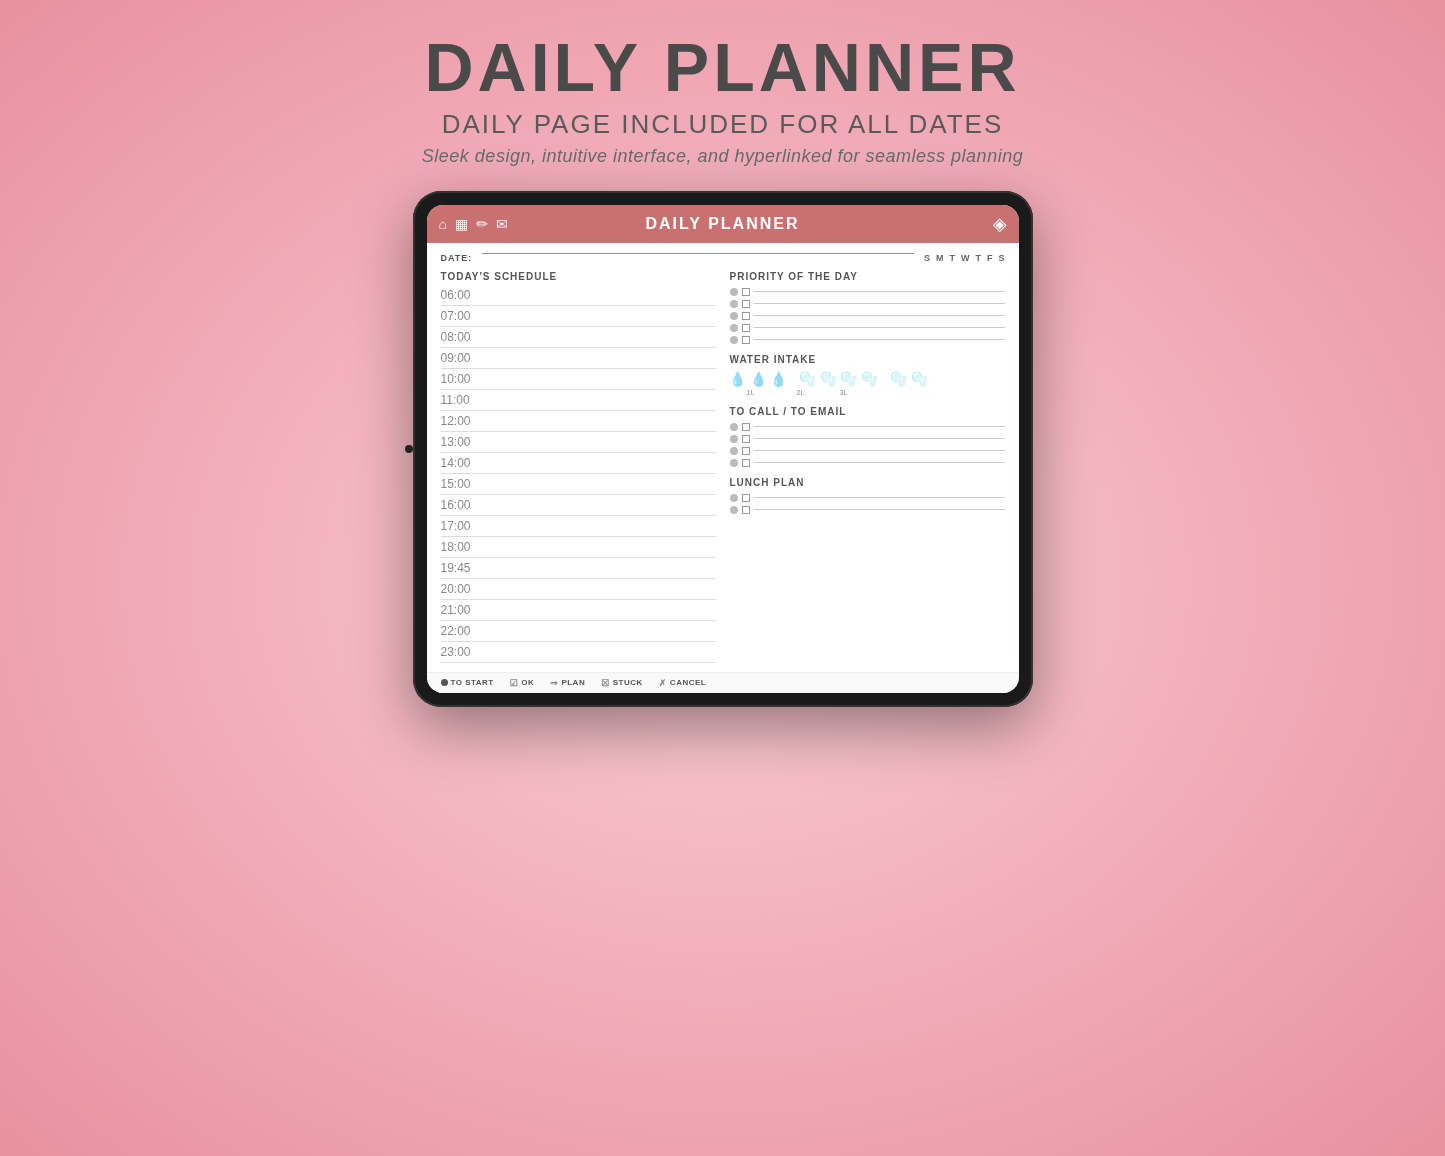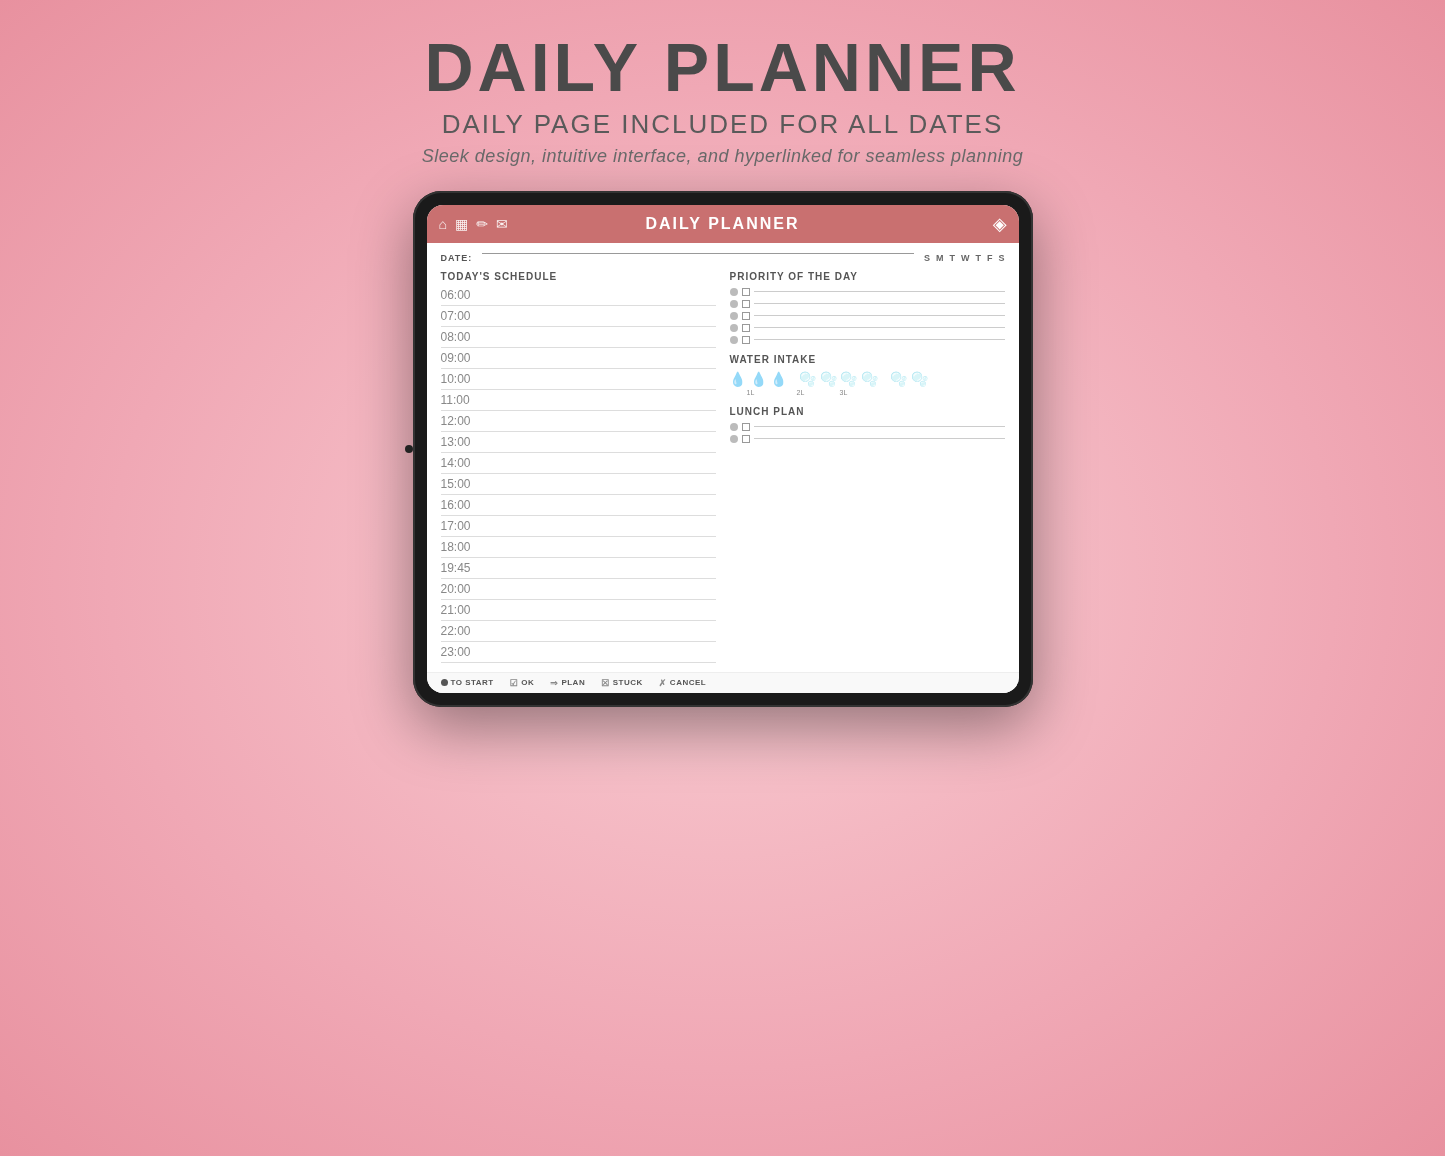--- a/index.html
+++ b/index.html
@@ -439,20 +439,43 @@
               <span class="drop outline">🫧</span>
               <span class="drop outline">🫧</span>
             </div>
             <div class="water-labels">
               <span style="width:42px; text-align:center">1L</span>
               <span style="width:58px; text-align:center">2L</span>
               <span style="width:28px; text-align:center">3L</span>
             </div>
           </div>
 
+          <div class="call-section">
+            <div class="section-title">TO CALL / TO EMAIL</div>
+            <div class="priority-row">
+              <div class="dot-circle"></div>
+              <div class="checkbox"></div>
+              <div class="priority-line"></div>
+            </div>
+            <div class="priority-row">
+              <div class="dot-circle"></div>
+              <div class="checkbox"></div>
+              <div class="priority-line"></div>
+            </div>
+            <div class="priority-row">
+              <div class="dot-circle"></div>
+              <div class="checkbox"></div>
+              <div class="priority-line"></div>
+            </div>
+            <div class="priority-row">
+              <div class="dot-circle"></div>
+              <div class="checkbox"></div>
+              <div class="priority-line"></div>
+            </div>
+          </div>
 
           <div class="meal-section">
             <div class="section-title">LUNCH PLAN</div>
             <div class="priority-row">
               <div class="dot-circle"></div>
               <div class="checkbox"></div>
               <div class="priority-line"></div>
             </div>
             <div class="priority-row">
               <div class="dot-circle"></div>

